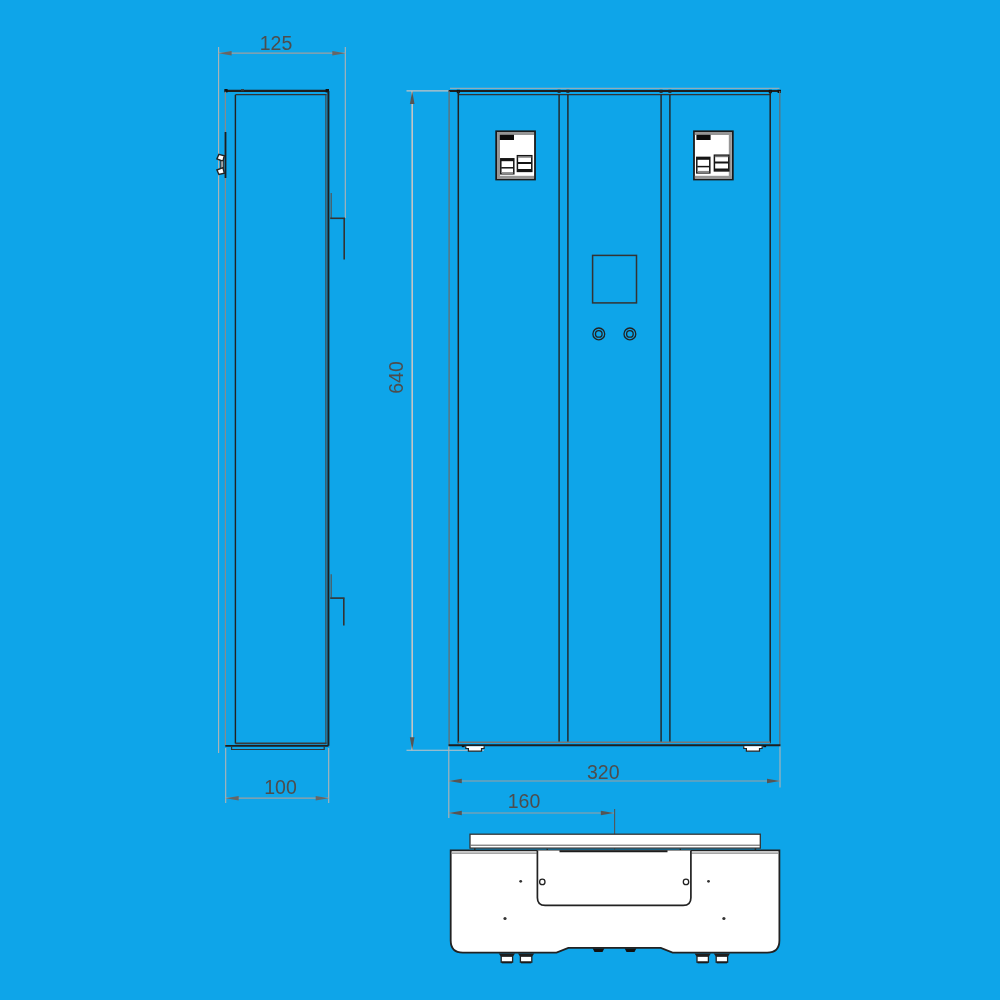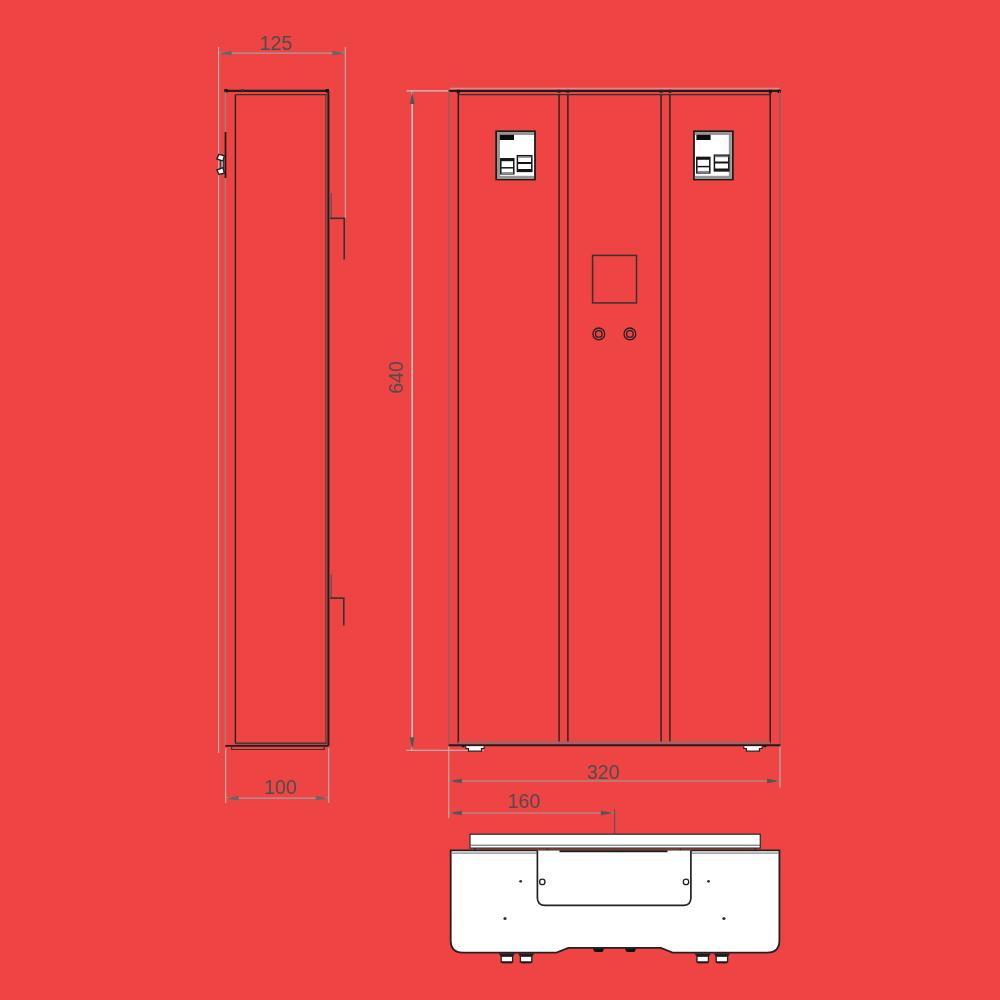--- a/index.html
+++ b/index.html
@@ -1,16 +1,16 @@
 <!DOCTYPE html>
 <html><head>
 <meta charset="utf-8">
 <style>
   html,body{margin:0;padding:0;background:#ffffff;}
-  .page{width:1000px;height:1000px;position:relative;background:#ef4444;overflow:hidden;}
+  .page{width:1000px;height:1000px;position:relative;background:#0ea5e9;overflow:hidden;}
   text{font-family:"Liberation Sans",sans-serif;fill:#4d4d4d;}
 </style>
 </head>
 <body>
 <div class="page">
 <svg width="1000" height="1000" viewBox="0 0 1000 1000" xmlns="http://www.w3.org/2000/svg" fill="none">
 
 <line x1="218.6" y1="47" x2="218.6" y2="753" stroke="#b4b4b4" stroke-width="1.1"></line>
 
 <line x1="345.3" y1="47" x2="345.3" y2="218" stroke="#b4b4b4" stroke-width="1.1"></line>

